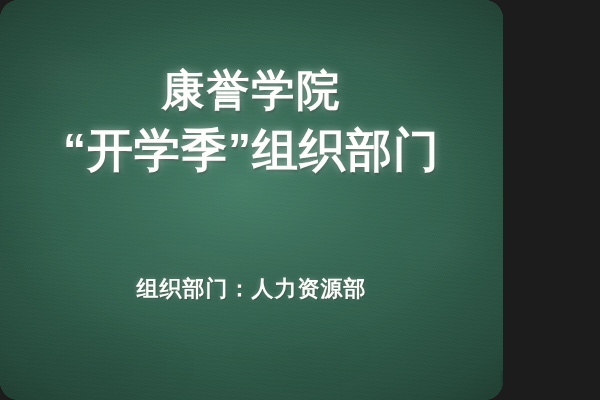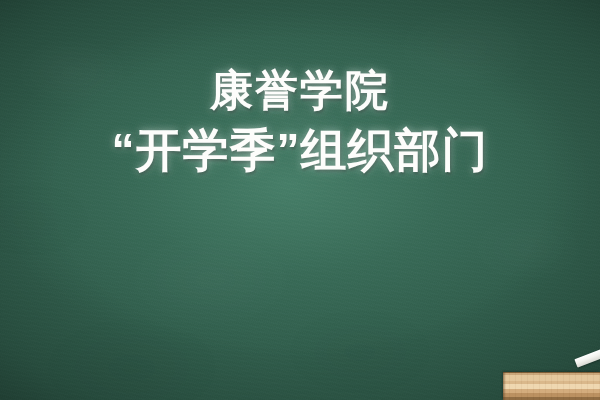--- a/index.html
+++ b/index.html
@@ -2,26 +2,27 @@
 <html><head>
 <meta charset="utf-8">
 <style>
   html, body {
     margin: 0;
     padding: 0;
     background: #1c1c1c;
   }
   #slide {
     position: relative;
-    width: 600px;
+    width: 503px;
     height: 400px;
     overflow: hidden;
     font-family: "Liberation Sans", "DejaVu Sans", sans-serif;
     background-color: #2f5f4d;
     user-select: none;
+    border-radius: 19px;
   }
 
   
   .board-base {
     position: absolute;
     inset: 0;
     background:
       radial-gradient(ellipse 70% 60% at 48% 46%,
           rgba(86,150,124,0.55) 0%,
           rgba(70,130,106,0.30) 38%,
@@ -174,20 +175,21 @@
   <div class="board-grain"></div>
   <div class="board-vignette"></div>
 
   <div class="content">
 
     <div class="title-block">
       <div class="title-line line-1">康誉学院</div>
       <div class="title-line line-2">“开学季”组织部门</div>
     </div>
 
+    <div class="subtitle">组织部门：人力资源部</div>
 
   </div>
 
   <div class="chalk-ledge">
     <div class="ledge-grain"></div>
     <div class="ledge-left-cap"></div>
   </div>
 
   <div class="chalk-stick"></div>
 

